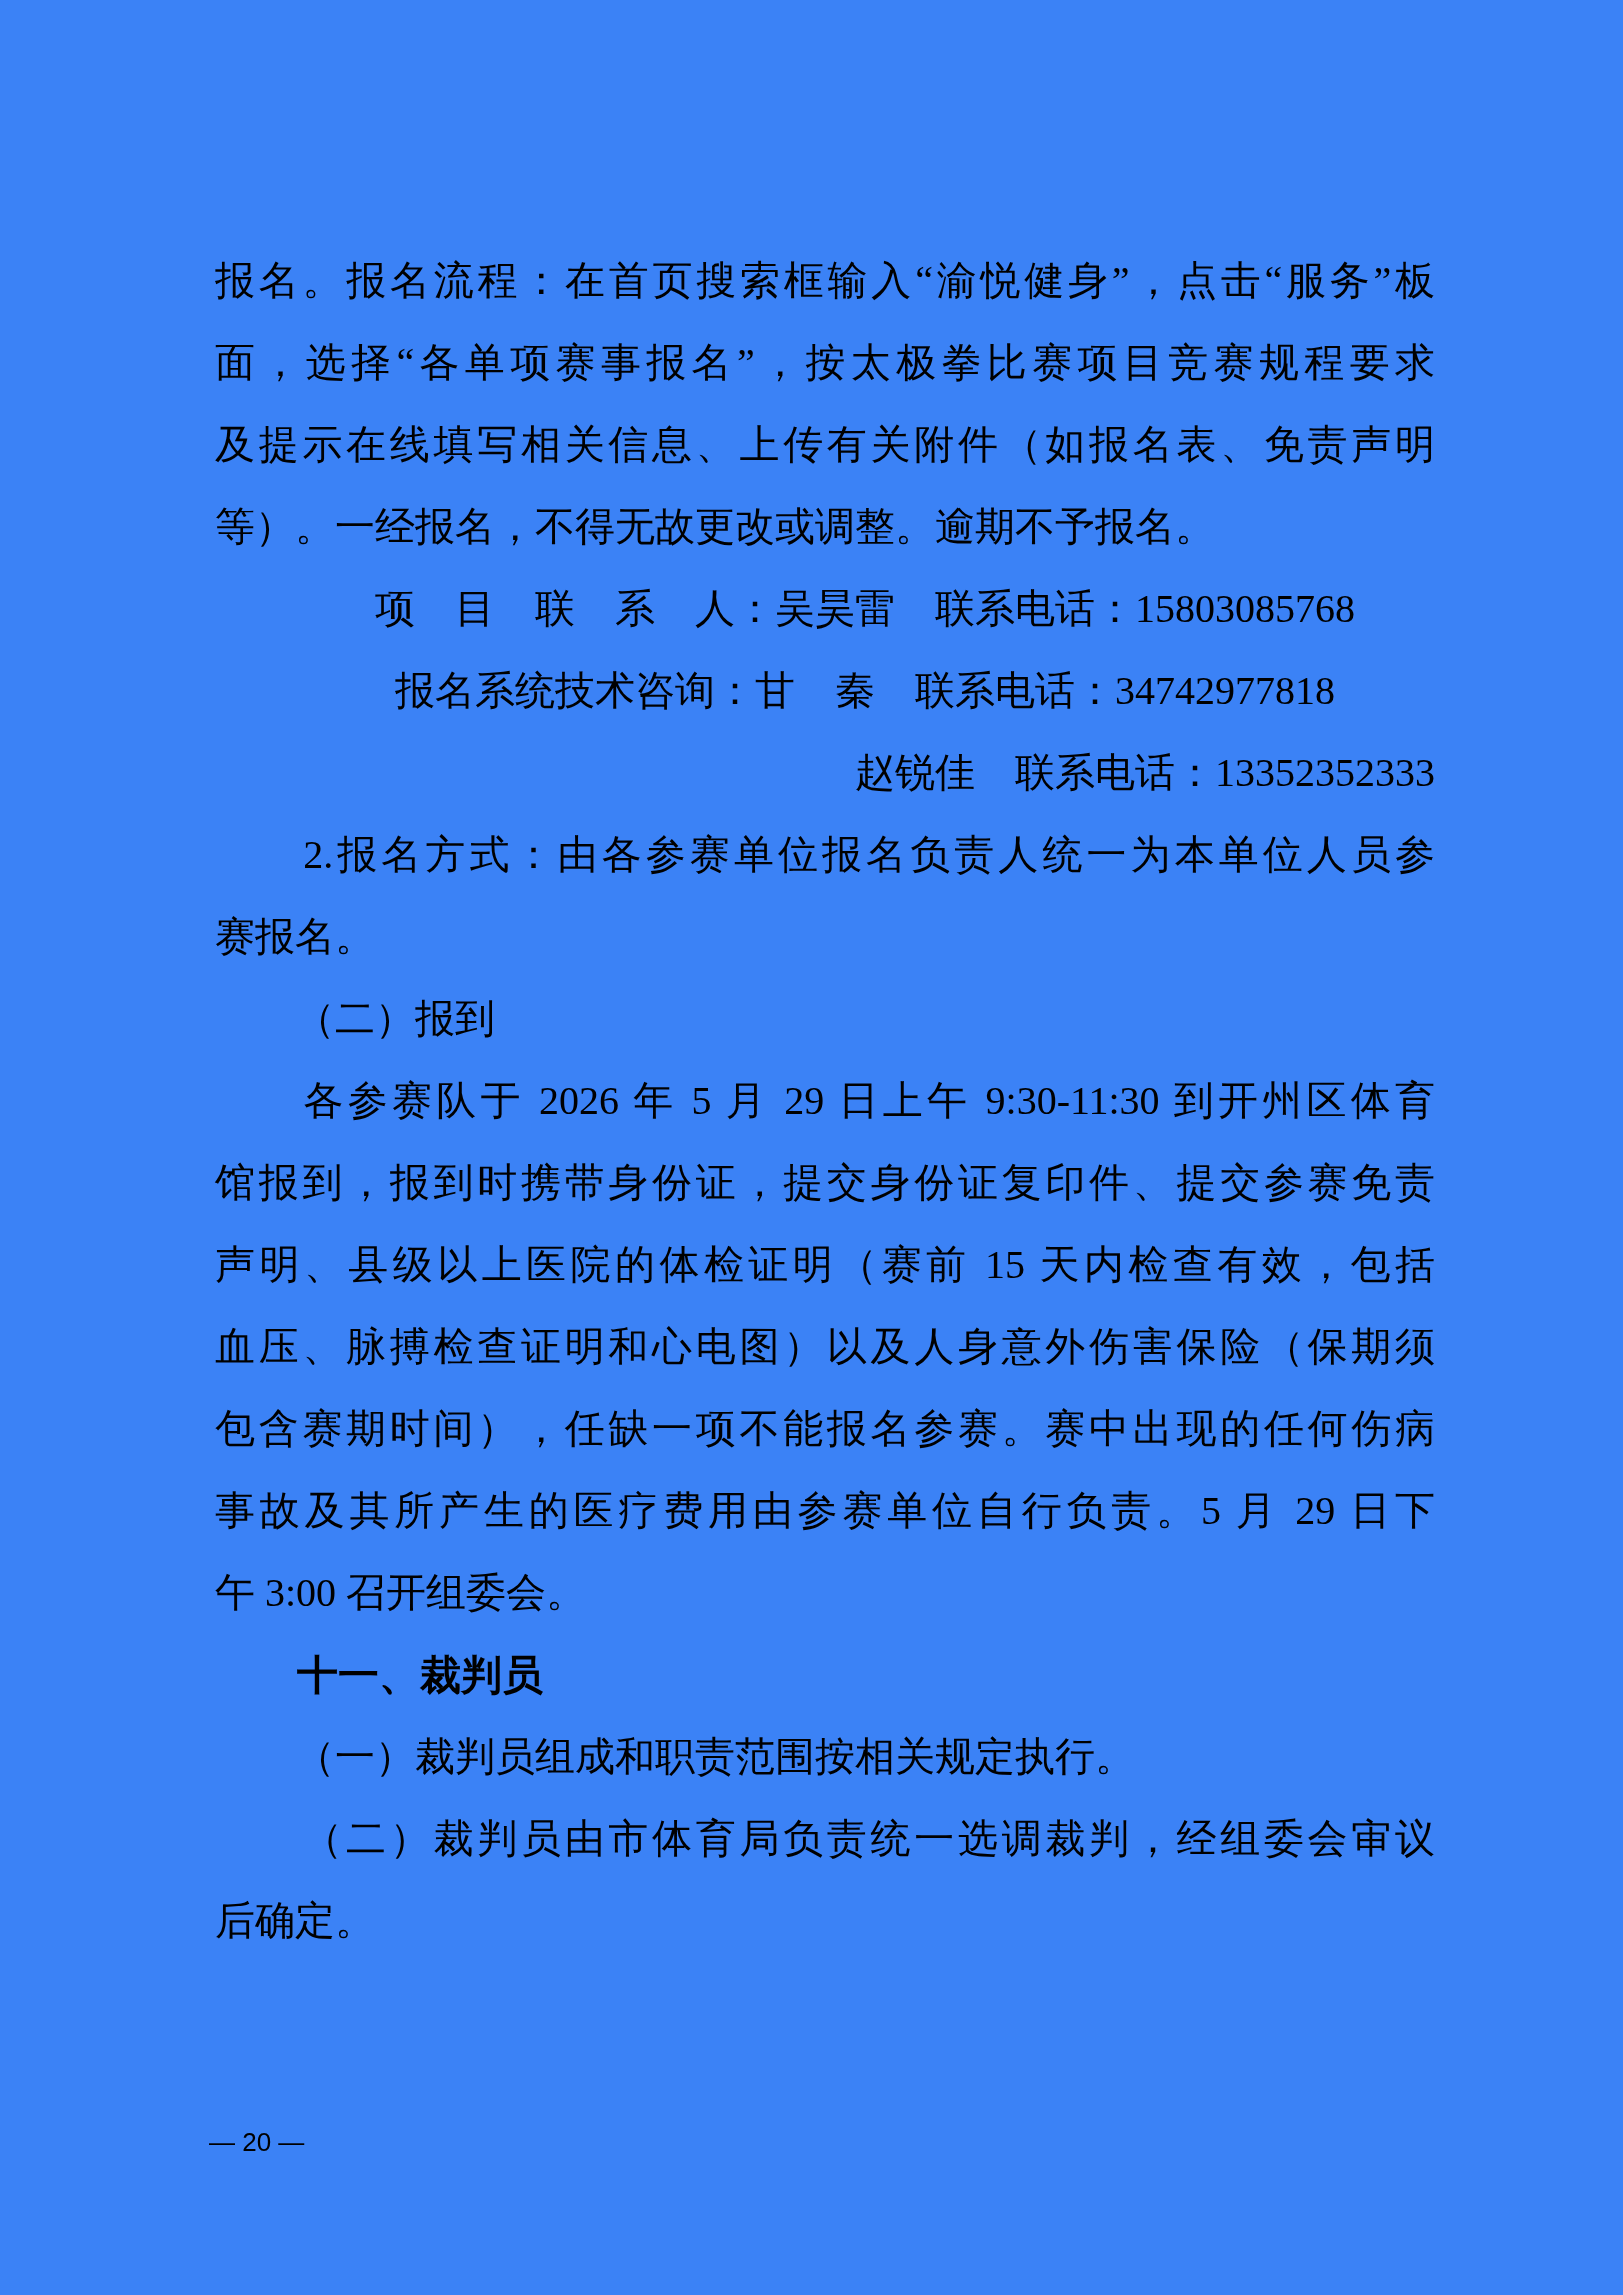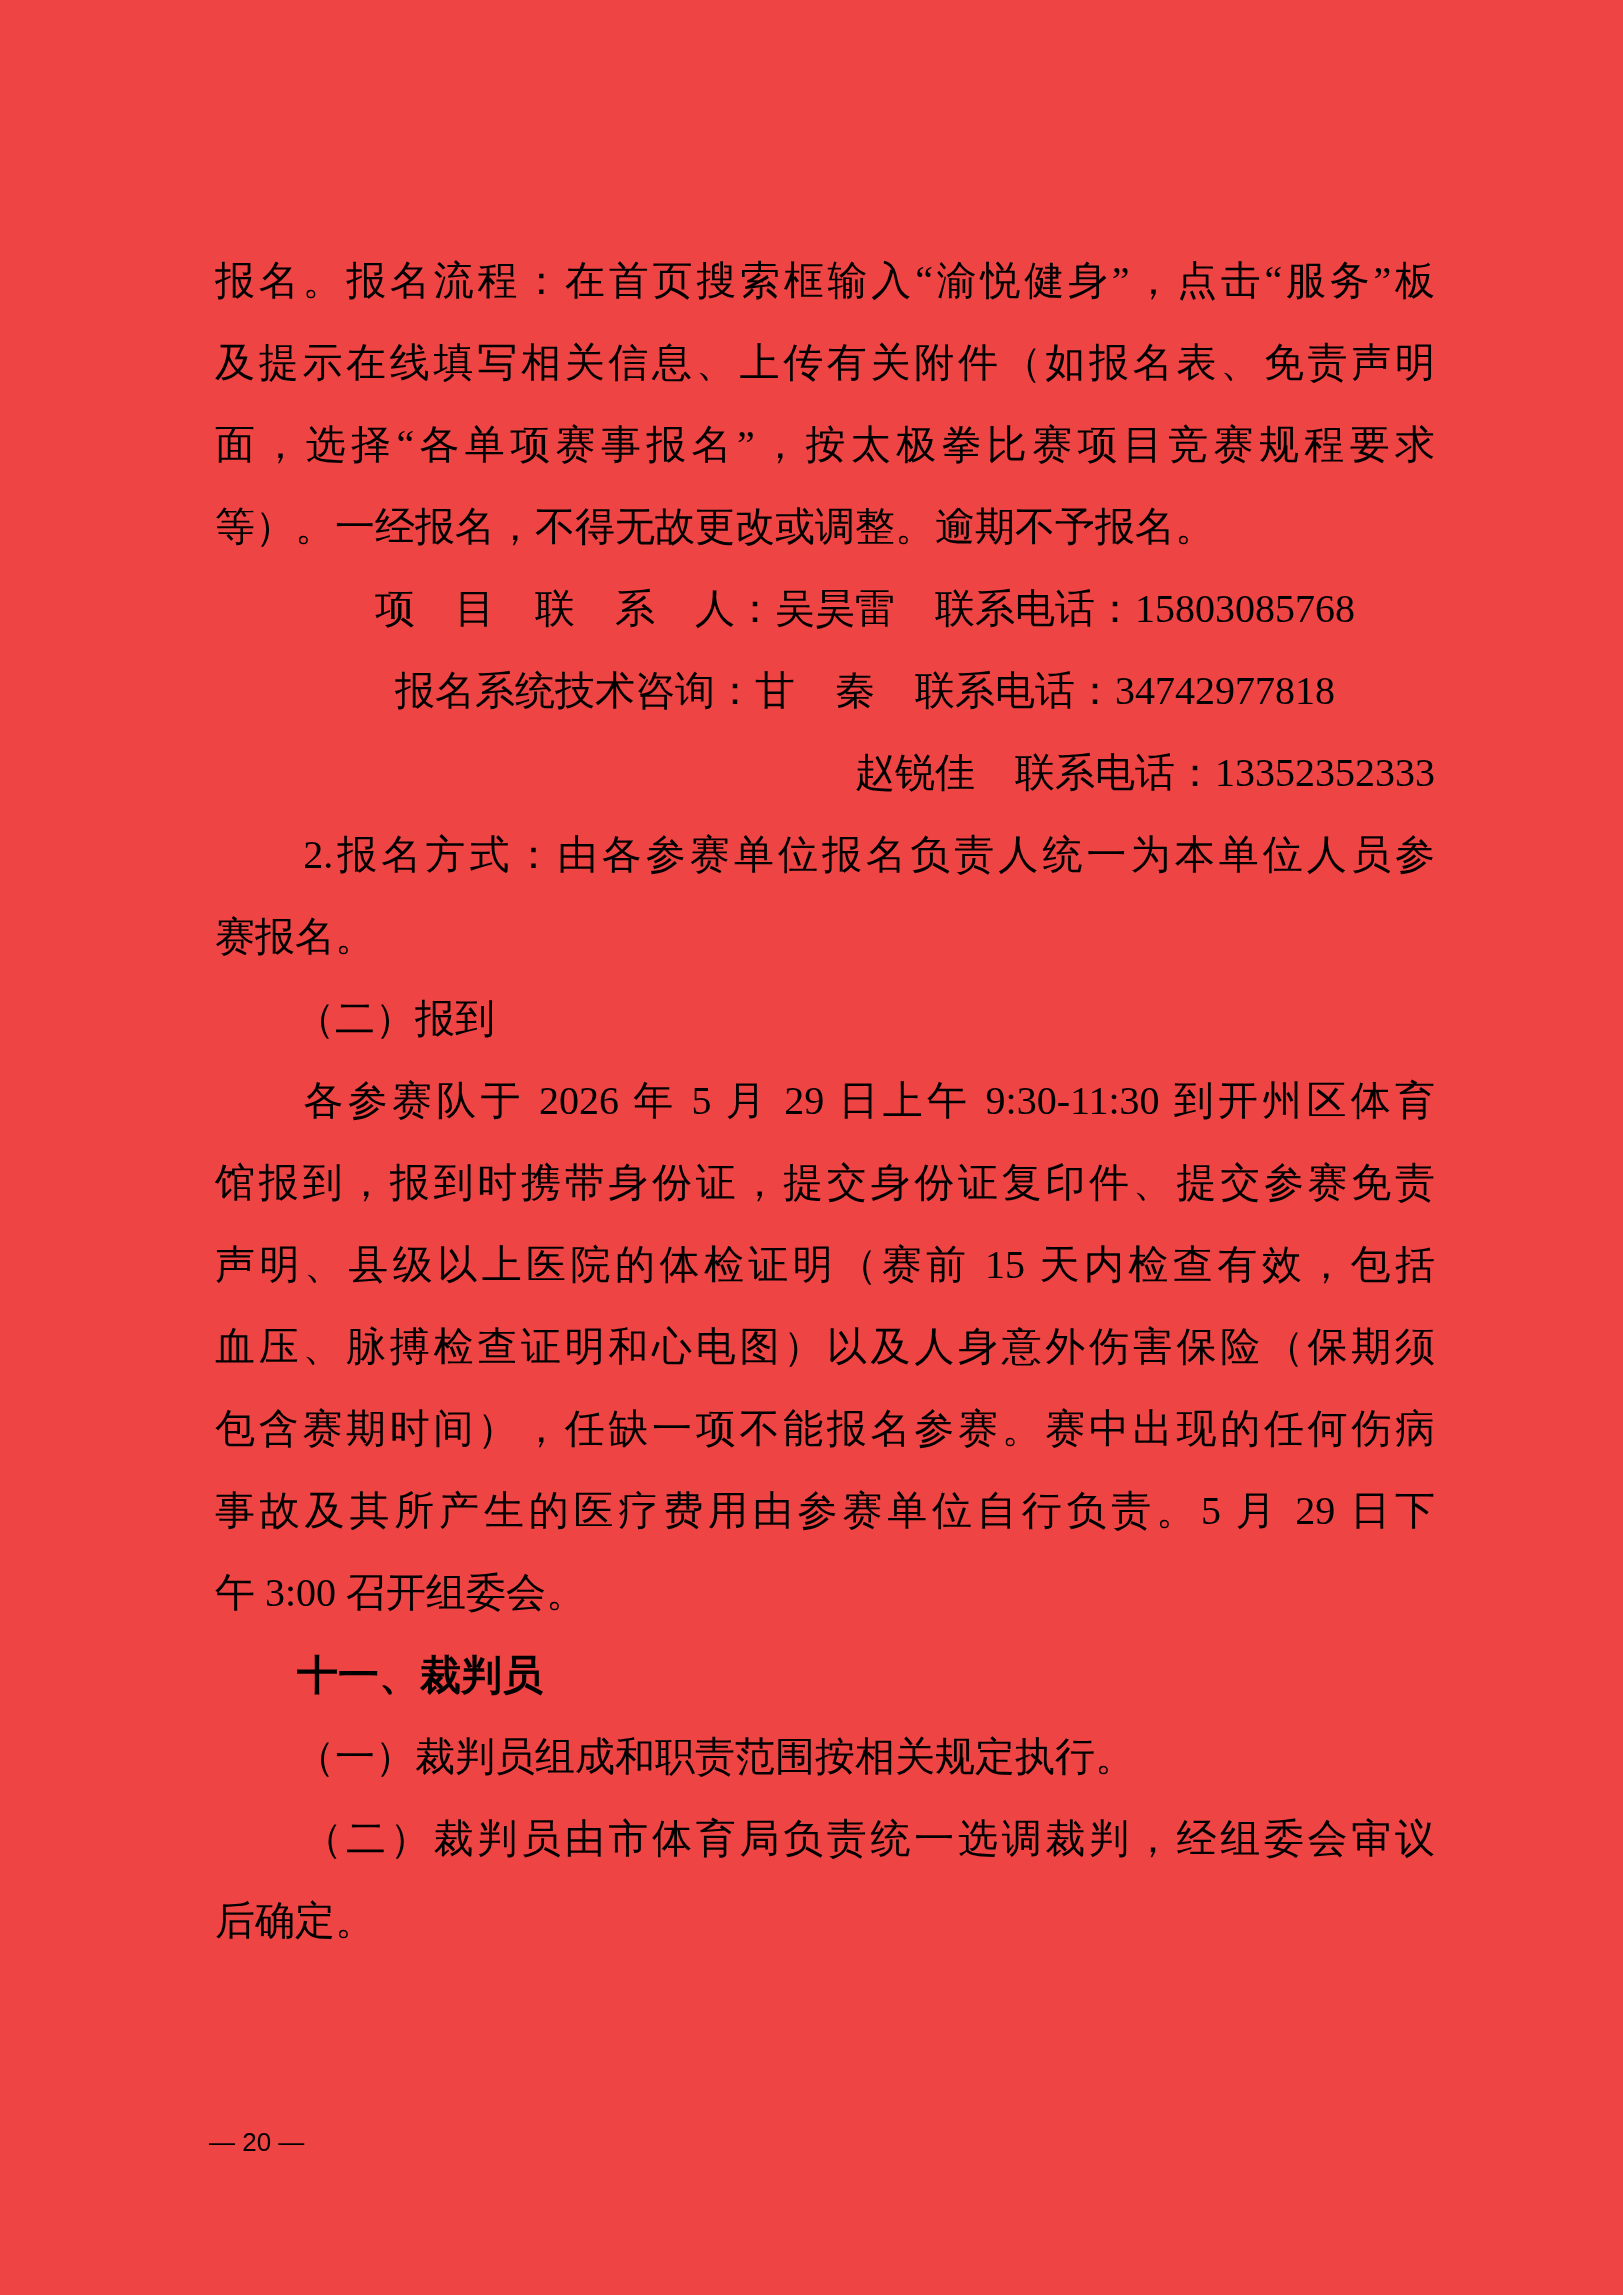--- a/index.html
+++ b/index.html
@@ -4,21 +4,21 @@
 <style>
   html, body {
     margin: 0;
     padding: 0;
     background: #ffffff;
   }
   .page {
     position: relative;
     width: 1623px;
     height: 2295px;
-    background: #ef4444;
+    background: #3b82f6;
     overflow: hidden;
     color: #000000;
     font-family: "Liberation Serif", "DejaVu Serif", serif;
   }
   .textblock {
     position: absolute;
     left: 215px;
     top: 240px;
     width: 1220px;
   }
@@ -59,22 +59,22 @@
     color: #000000;
     font-family: Liberation Sans, sans-serif;
   }
 </style>
 </head>
 <body>
 
 <div class="page">
   <div class="textblock">
       <div class="line body-full">报名。报名流程：在首页搜索框输入“渝悦健身”，点击“服务”板</div>
+      <div class="line body-full">面，选择“各单项赛事报名”，按太极拳比赛项目竞赛规程要求</div>
       <div class="line body-full">及提示在线填写相关信息、上传有关附件（如报名表、免责声明</div>
-      <div class="line body-full">面，选择“各单项赛事报名”，按太极拳比赛项目竞赛规程要求</div>
       <div class="line body-end">等）。一经报名，不得无故更改或调整。逾期不予报名。</div>
       <div class="line contact">　　项　目　联　系　人：吴昊雷　联系电话：15803085768</div>
       <div class="line contact">　　报名系统技术咨询：甘　秦　联系电话：34742977818</div>
       <div class="line contact-cont">赵锐佳　联系电话：13352352333</div>
       <div class="line body-full">　　2.报名方式：由各参赛单位报名负责人统一为本单位人员参</div>
       <div class="line body-end">赛报名。</div>
       <div class="line body-end">　　（二）报到</div>
       <div class="line body-full">　　各参赛队于 2026 年 5 月 29 日上午 9:30-11:30 到开州区体育</div>
       <div class="line body-full">馆报到，报到时携带身份证，提交身份证复印件、提交参赛免责</div>
       <div class="line body-full">声明、县级以上医院的体检证明（赛前 15 天内检查有效，包括</div>

